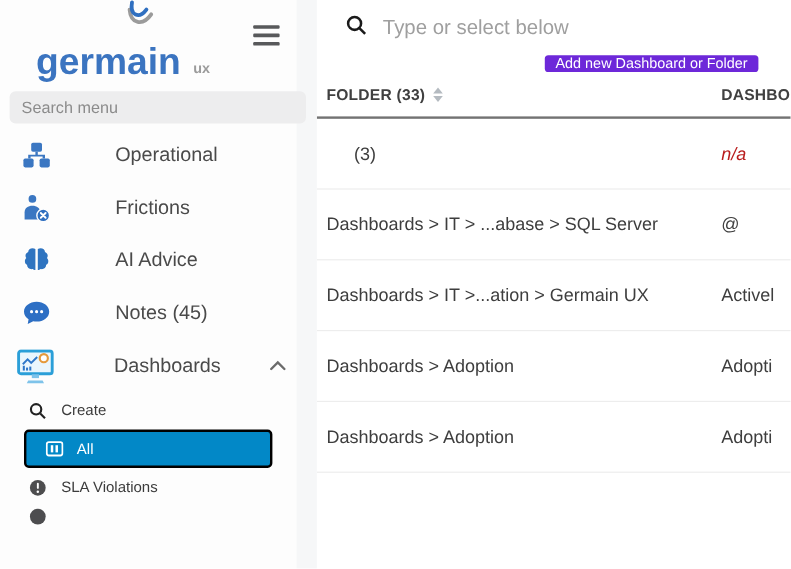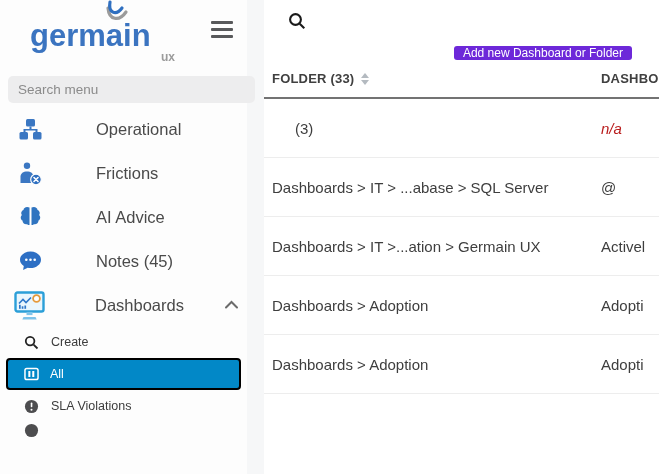--- a/index.html
+++ b/index.html
@@ -6,41 +6,41 @@
   html,body { background:#fff; }
   #app {
     position:relative; width:659px; height:474px; overflow:hidden;
     font-family:"Liberation Sans", sans-serif; background:#fff; color:#3e3e3e;
   }
   
   .sidebar { position:absolute; left:0; top:0; width:247px; height:474px; background:#fdfdfd; z-index:2; }
   .gapcol { position:absolute; left:247px; top:0; width:17px; height:474px; background:#f6f7f8; z-index:1; }
 
   .logo-block { position:relative; height:68px; }
-  .brand { position:absolute; left:30px; top:18px; font-size:31px; font-weight:700; color:#3b74c0; }
+  .brand { position:absolute; left:30px; top:34px; font-size:31px; font-weight:700; color:#3b74c0; }
   .brand-sub { position:absolute; left:161px; top:50px; font-size:12px; font-weight:700; color:#9b9b9b; }
   .swoosh { position:absolute; left:86px; top:0px; }
   .hamburger { position:absolute; right:14px; top:21px; width:22px; cursor:pointer; }
   .hamburger div { height:2.5px; background:#58595b; margin-bottom:4.5px; border-radius:1px; }
 
   .menu-search { display:block; margin:8px 8px 0 8px; width:247px; height:27px; background:#ededee;
     border:none; border-radius:5px; padding-left:10px; font-size:13.5px; font-family:inherit; color:#555; }
   .menu-search::placeholder { color:#8b8b8b; }
 
   .snav { margin-top:4px; }
   .nav-item { height:44px; display:flex; align-items:center; padding:0 12px 0 14px;
     font-size:16.5px; color:#4a4a4a; cursor:pointer;gap:40px; }
   .nav-icon { width:32px; display:flex; justify-content:center; align-items:center; margin-right:10px; }
   .chevron { margin-left:auto; display:flex; align-items:center; }
 
   .sub-item { height:30px; display:flex; align-items:center; padding-left:22px;
     font-size:12.5px; color:#3c3c3c; cursor:pointer; }
   .sub-icon { width:18px; display:flex; justify-content:center; align-items:center; margin-right:11px; }
   .sub-item.selected { background:#0288c7; color:#fff; border:2px solid #000; border-radius:4px;
-    margin:1px 6px; height:32px; padding-left:14px; }
+    margin:1px 20px; height:32px; padding-left:14px; }
   .sub-item.selected .sub-icon { margin-right:10px; }
   .sub-item.partial { height:20px; overflow:hidden; align-items:flex-start; padding-top:2px; }
 
   
   .main { position:absolute; left:264px; top:0; width:395px; height:474px; background:#fff; }
   .topsearch { height:46px; display:flex; align-items:center; padding-left:24px; background:#fff; }
   .topsearch-input { border:none; outline:none; font-size:17px; font-family:inherit; color:#555;
     margin-left:13px; width:300px; background:transparent; }
   .topsearch-input::placeholder { color:#9f9f9f; }
 
@@ -210,20 +210,21 @@
 
   <div class="main">
 
     <div class="topsearch">
       <span>
         <svg width="18" height="18" viewBox="0 0 18 18" fill="none" stroke="#1a1a1a" stroke-width="2.1">
           <circle cx="7.5" cy="7.5" r="5.4"></circle>
             <path d="M11.7 11.7l4.6 4.6"></path>
         </svg>
       </span>
+      <input class="topsearch-input" type="text" placeholder="Type or select below" style="">
     </div>
 
     <div class="tooltip">Add new Dashboard or Folder</div>
 
 
     <div class="thead">
       <div class="th">
         <span>FOLDER (33)</span>
         <span class="sort-carets">
           <span class="caret-up"></span>

